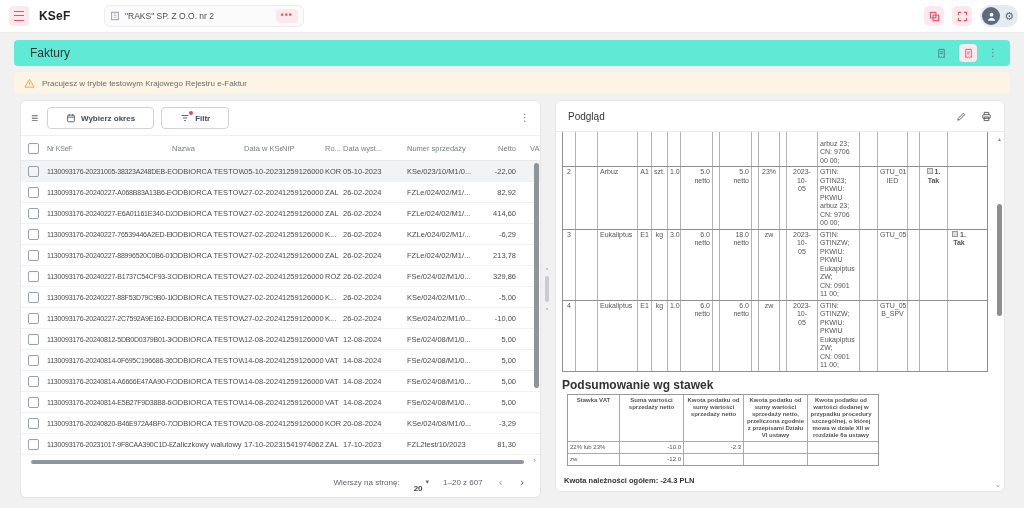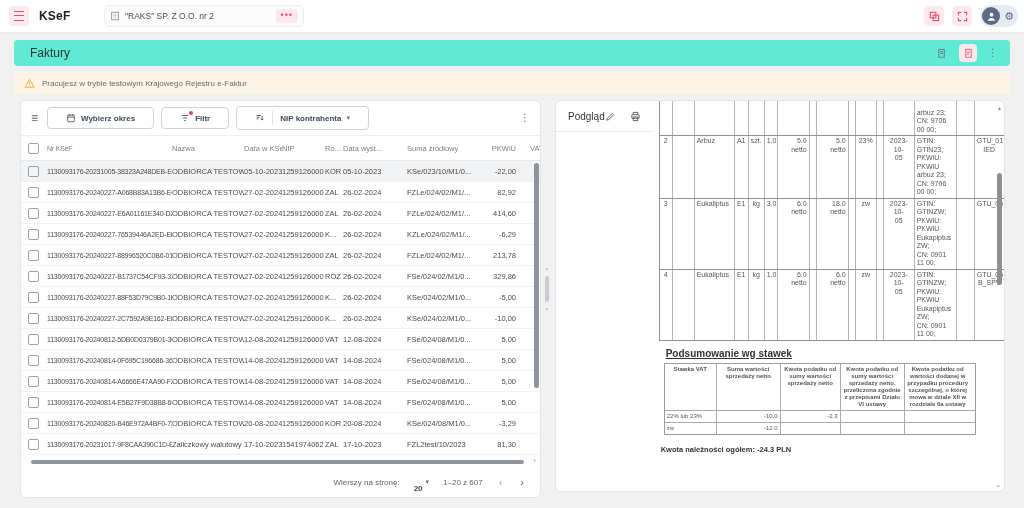--- a/index.html
+++ b/index.html
@@ -39,21 +39,21 @@
   .kebab{color:#6b7280;font-size:10px;line-height:10px;cursor:pointer;padding:0 2px;}
 
   
   .warnbar{position:absolute;top:72px;left:14px;width:996px;height:22px;background:#fcf4e4;border-radius:4px;
            display:flex;align-items:center;box-sizing:border-box;padding:0 10px;gap:7px;}
   .warn-text{font-size:8px;color:#6b6b6b;}
 
   
   .card{position:absolute;background:#fff;border:1px solid #e5e5e8;border-radius:6px;box-sizing:border-box;}
   .left-card{top:100px;left:20px;width:521px;height:398px;display:flex;flex-direction:column;overflow:hidden;}
-  .right-card{top:100px;left:555px;width:450px;height:392px;display:flex;flex-direction:row;overflow:hidden;}
+  .right-card{top:100px;left:555px;width:450px;height:392px;display:flex;flex-direction:column;overflow:hidden;}
 
   
   .toolbar{height:34px;display:flex;align-items:center;gap:7px;padding:0 8px;flex:0 0 auto;}
   .tmenu{color:#5f6368;font-size:12px;cursor:pointer;padding:0 2px;}
   .search{width:118px;height:20px;border:1px solid #dcdee3;border-radius:10px;background:#fff;display:flex;
           align-items:center;gap:4px;padding:0 7px;box-sizing:border-box;color:#9aa0a8;}
   .search input{border:none;outline:none;width:80px;font-size:8px;background:transparent;color:#555;
                 font-family:"Liberation Sans","DejaVu Sans",sans-serif;}
   .search input::placeholder{color:#b3b7bd;}
   .obtn{height:22px;border:1px solid #cfd3d9;border-radius:4px;background:#fff;display:inline-flex;align-items:center;
@@ -109,21 +109,21 @@
          overflow:hidden;text-align:center;}
   .pcell:last-child{border-right:none;}
   .p0{width:13px;}.p1{width:22px;}.p2{width:40px;text-align:left;}.p3{width:14px;}.p4{width:16px;}.p5{width:13px;}
   .p6{width:32px;text-align:right;}.p7{width:7px;}.p8{width:32px;text-align:right;}.p9{width:7px;}
   .p10{width:21px;}.p11{width:7px;}.p12{width:31px;}.p13{width:42px;text-align:left;}.p14{width:18px;}
   .p15{width:30px;}.p16{width:12px;}.p17{width:28px;font-weight:bold;}.p18{width:22px;font-weight:bold;}
   .partial{height:34px;}
   .partial .pcell{display:flex;flex-direction:column;justify-content:flex-end;}
   .sq{display:inline-block;width:4px;height:4px;border:1px solid #999;background:#ddd;margin-right:2px;}
 
-  .sum-title{font-size:10px;font-weight:bold;color:#333;margin:9px 0 5px 7px;text-decoration:underline;}
+  .sum-title{font-size:12px;font-weight:bold;color:#333;margin:9px 0 5px 0;}
   .sum-table{margin-left:5px;width:312px;border:1px solid #9a9a9a;box-sizing:border-box;font-size:6px;line-height:7px;}
   .srow{display:flex;align-items:stretch;border-bottom:1px solid #aaa;}
   .srow:last-child{border-bottom:none;}
   .scell{flex:0 0 auto;border-right:1px solid #aaa;box-sizing:border-box;padding:2px;overflow:hidden;}
   .scell:last-child{border-right:none;}
   .shead .scell{font-weight:bold;color:#555;text-align:center;}
   .s0{width:52px;}.s1{width:64px;text-align:right;}.s2{width:60px;text-align:right;}.s3{width:64px;}.s4{width:66px;}
   .sbody .srow{min-height:10px;}
   .sbody .s0{text-align:left;}
 
@@ -214,40 +214,32 @@
       </button>
       <button class="obtn">
         <span class="funnel-wrap">
           <svg width="10" height="10" viewBox="0 0 24 24" fill="none" stroke="#3e4b5e" stroke-width="2">
               <path d="M4 6h16M7 12h10M10 18h4"></path>
             </svg>
           <i class="dot"></i>
         </span>
         <span>Filtr</span>
       </button>
-      <div class="obtn">
-        <svg width="10" height="10" viewBox="0 0 24 24" fill="none" stroke="#3e4b5e" stroke-width="2">
-            <path d="M4 6h10M4 10h7M4 14h4M17 7v10M14 14l3 3 3-3"></path>
-          </svg>
-        <i class="vdiv"></i>
-        <span>NIP kontrahenta</span>
-        <span class="caret">▾</span>
-      </div>
       <span class="kebab">⋮</span>
     </div>
     <div class="thead">
         <span class="cbx"></span>
         <span class="cell c0">Nr KSeF</span>
         <span class="cell c1">Nazwa</span>
         <span class="cell c2">Data w KSeF</span>
         <span class="cell c3">NIP</span>
         <span class="cell c4">Ro...</span>
         <span class="cell c5">Data wyst...</span>
-        <span class="cell c6">Suma źródłowy</span>
-        <span class="cell c7">PKWiU</span>
+        <span class="cell c6">Numer sprzedaży</span>
+        <span class="cell c7">Netto</span>
         <span class="cell c8">VAT</span>
       </div>
     <div class="rows-wrap">
       <div>
           <div class="trow sel">
             <span class="cbx"></span>
             <span class="cell c0">1130093176-20231005-38323A248DEB-E1</span>
             <span class="cell c1">ODBIORCA TESTOWY PEŁ...</span>
             <span class="cell c2">05-10-2023</span>
             <span class="cell c3">1259126000</span>

